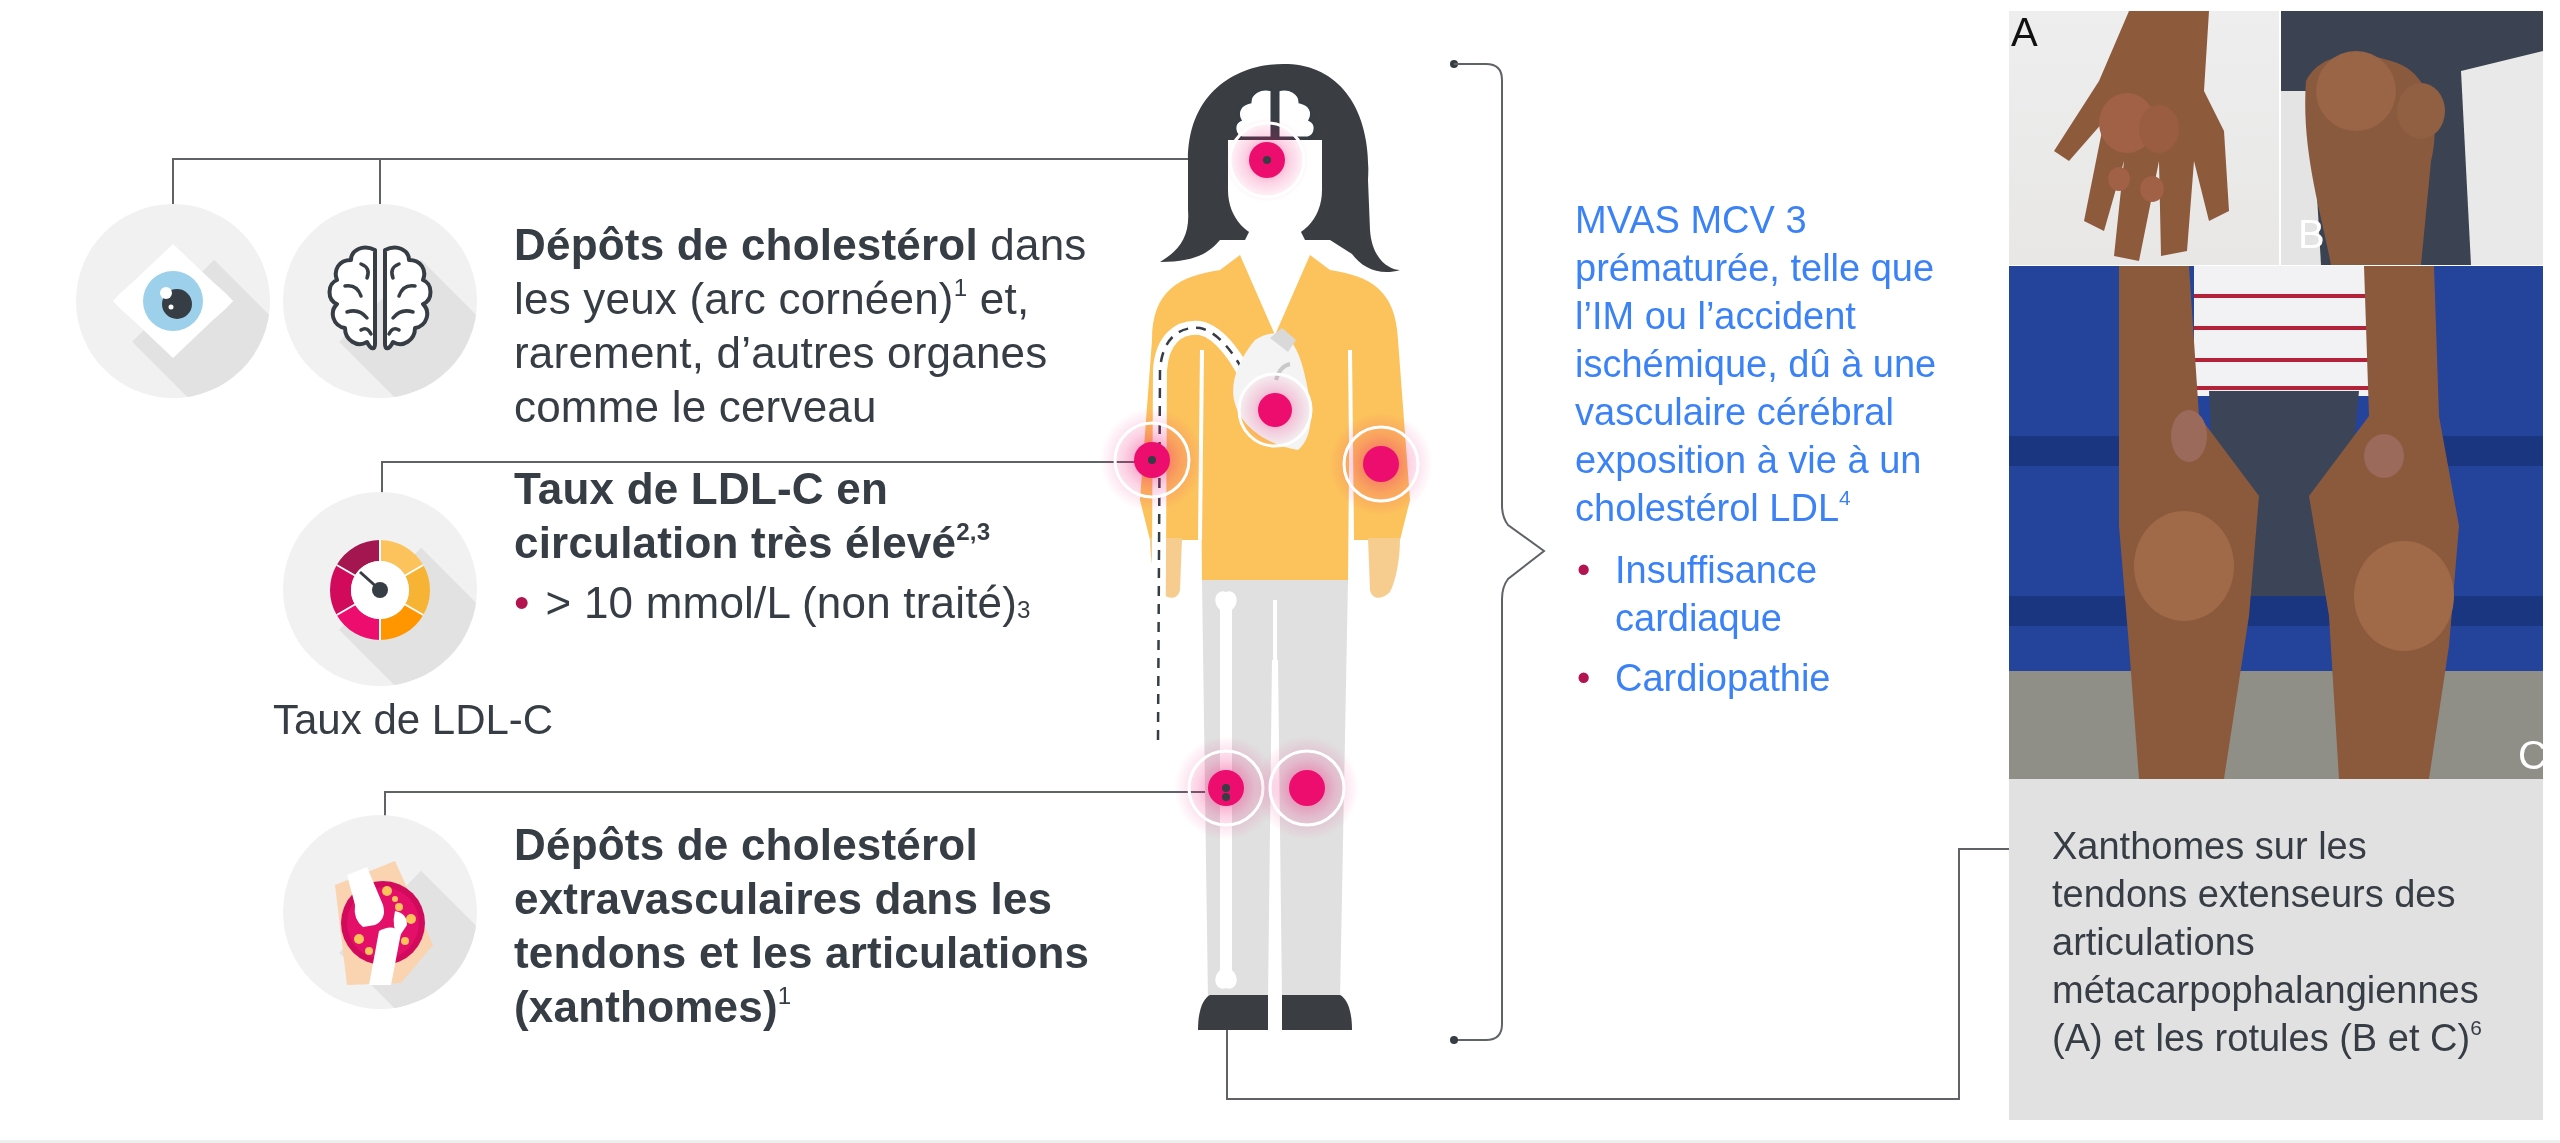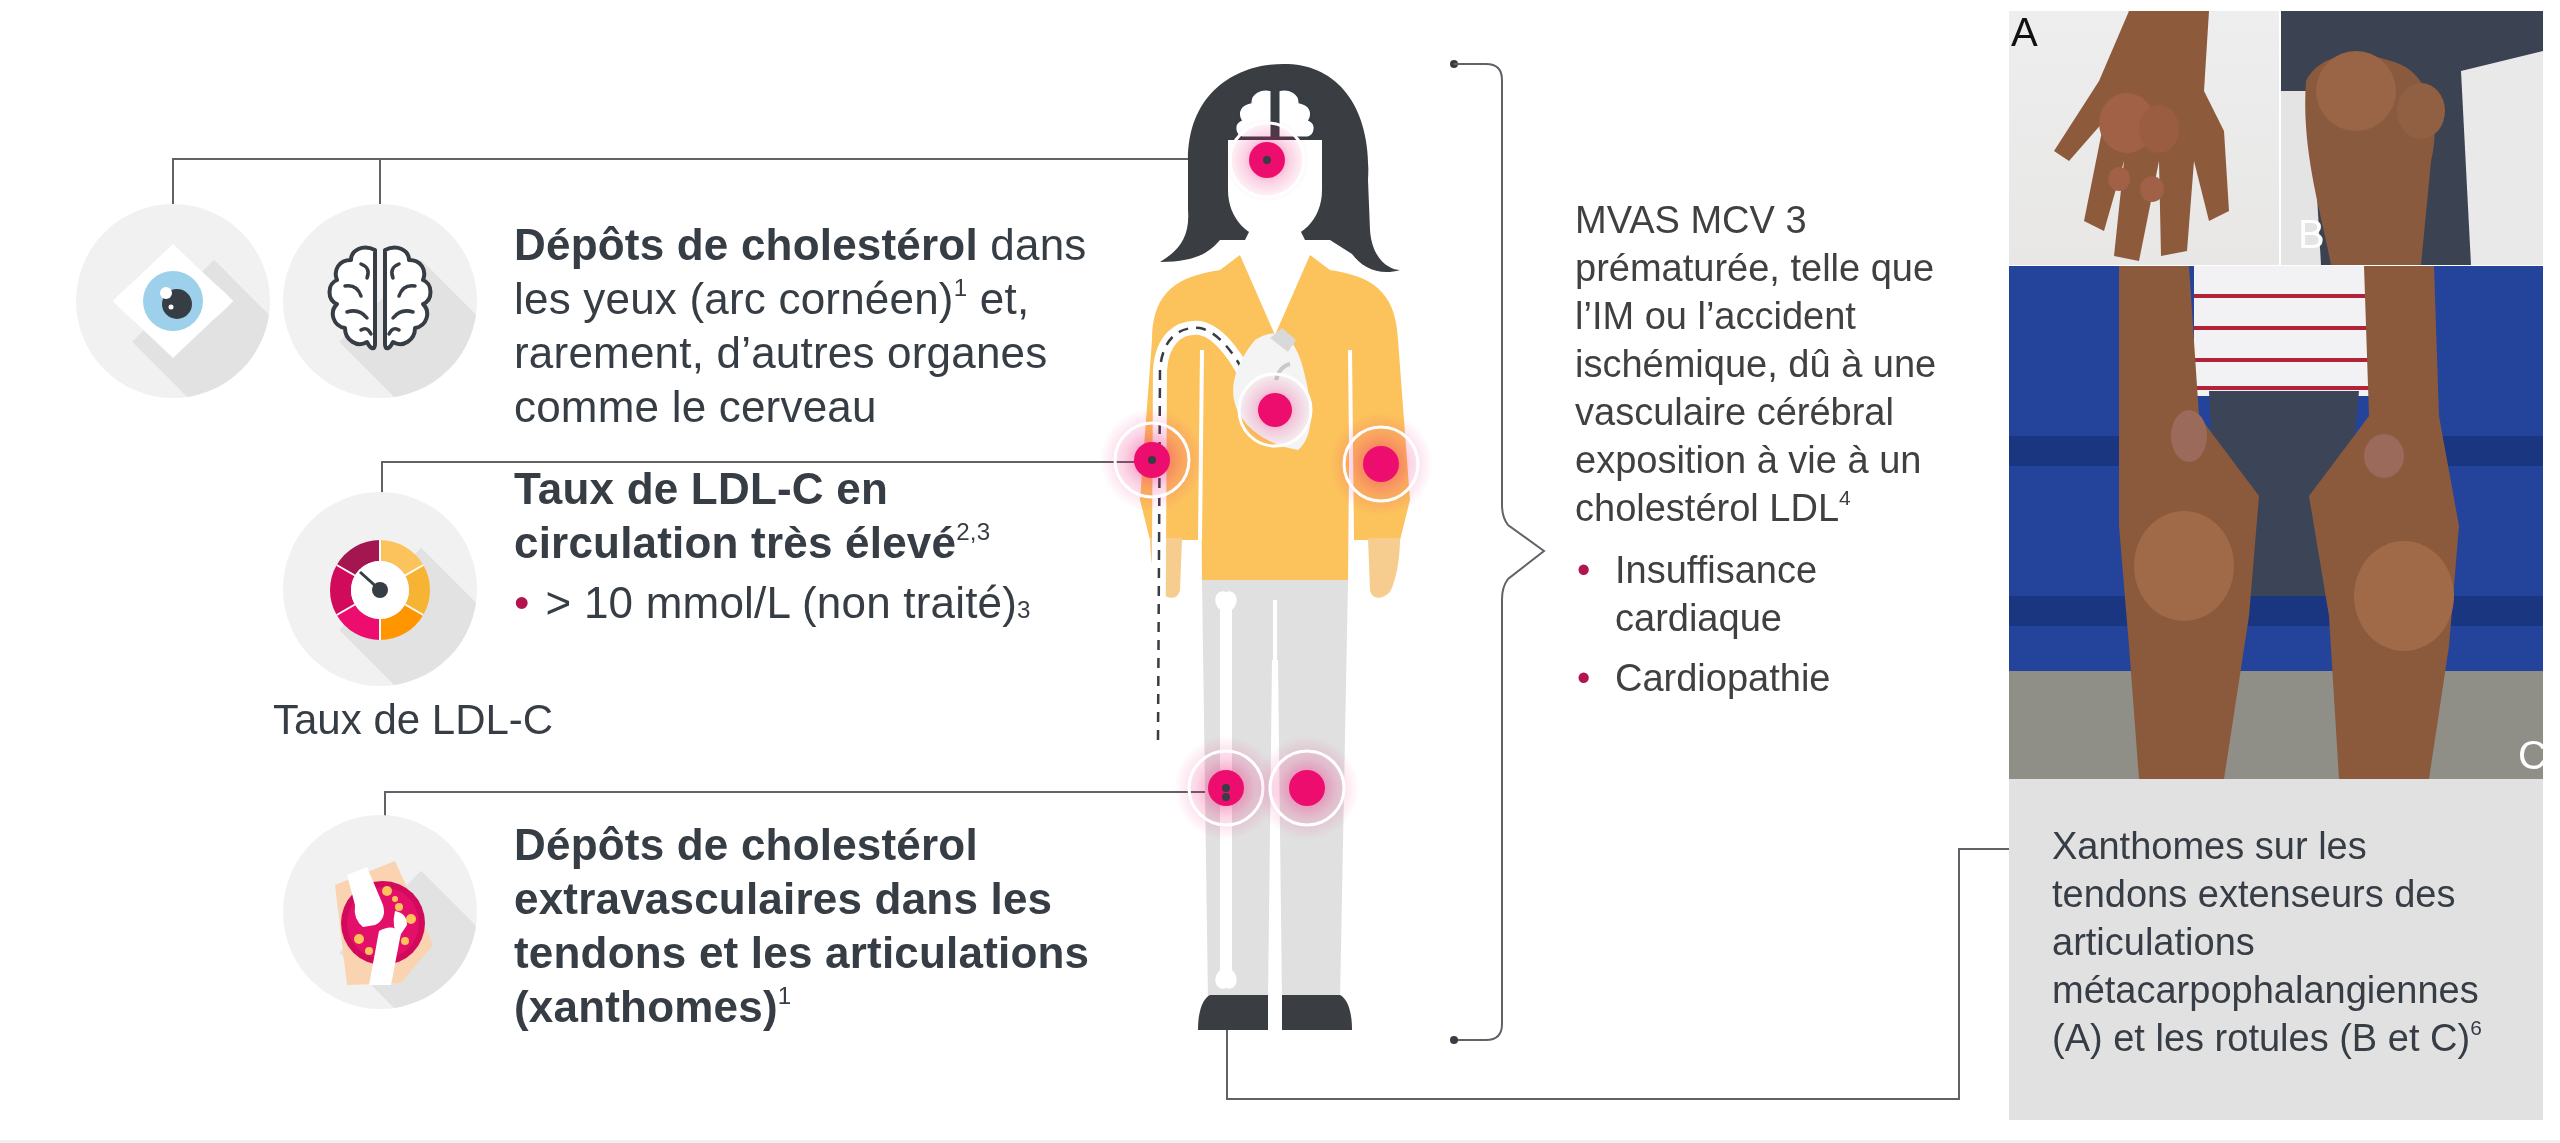--- a/index.html
+++ b/index.html
@@ -10,21 +10,21 @@
   .circle .shadow { position:absolute; left:50%; top:50%; width:200%; height:60%;
        background:#e2e2e2; transform-origin:0 0; transform:rotate(45deg) translate(0,-50%); }
   .line-h { position:absolute; height:2px; background:#5f6368; }
   .line-v { position:absolute; width:2px; background:#5f6368; }
   .dot { position:absolute; width:8px; height:8px; border-radius:50%; background:#373d45; }
   .txt { position:absolute; font-size:44px; line-height:54px; color:#373d45; letter-spacing:0.2px; }
   .txt b { font-weight:700; }
   .txt sup, .mv sup, .cap sup { font-size:0.55em; vertical-align:0.75em; line-height:0; }
   .bullet-row { display:flex; align-items:baseline; }
   .bullet { color:#b3134f; margin-right:16px; font-size:1em; }
-  .mv { position:absolute; font-size:38px; line-height:48px; color:#404040; width:420px; }
+  .mv { position:absolute; font-size:38px; line-height:48px; color:#3b82f6; width:420px; }
   .mv ul { list-style:none; margin:14px 0 0 0; padding:0; }
   .mv li { position:relative; padding-left:40px; margin-bottom:12px; }
   .mv li::before { content:"•"; color:#b3134f; position:absolute; left:2px; top:0; }
   .photo { position:absolute; overflow:hidden; }
   .cap-panel { position:absolute; left:2009px; top:779px; width:534px; height:341px; background:#e1e1e2; }
   .cap { position:absolute; left:2052px; top:822px; width:480px; font-size:38px; line-height:48px; color:#373d45; }
   .photo-label { position:absolute; color:#fff; font-size:40px; font-family:"Liberation Sans", sans-serif; }
   .photo-label.dark { color:#111; }
   .bottom-strip { position:absolute; left:0; top:1140px; width:2560px; height:3px; background:#efefef; }
 </style>
@@ -139,21 +139,21 @@
 
 <div class="txt" style="left:514px; top:183px; width:600px;margin-top:35px;">
   <div><b>Dépôts de cholestérol</b><span> dans</span></div>
   <div><span>les yeux (arc cornéen)</span><sup>1</sup><span> et,</span></div>
   <div>rarement, d’autres organes</div>
   <div>comme le cerveau</div>
 </div>
 
 <div class="txt" style="left:514px; top:462px; width:600px;">
   <div><b>Taux de LDL-C en</b></div>
-  <div><b>circulation très élevé</b><sup style="font-weight:400;margin-top:20px;">2,3</sup></div>
+  <div><b>circulation très élevé</b><sup style="font-weight:700;margin-top:20px;">2,3</sup></div>
   <div class="bullet-row" style="margin-top:6px;">
       <span class="bullet">•</span>
       <span>&gt; 10 mmol/L (non traité)</span>
       <sup>3</sup>
     </div>
 </div>
 
 <div class="txt" style="left:514px; top:818px; width:620px; font-weight:700;">
   <div>Dépôts de cholestérol</div>
   <div>extravasculaires dans les</div>

